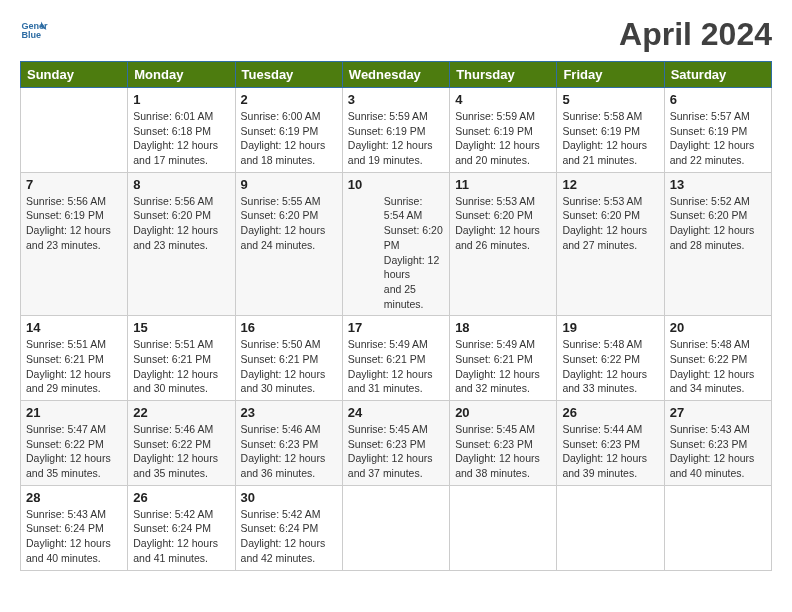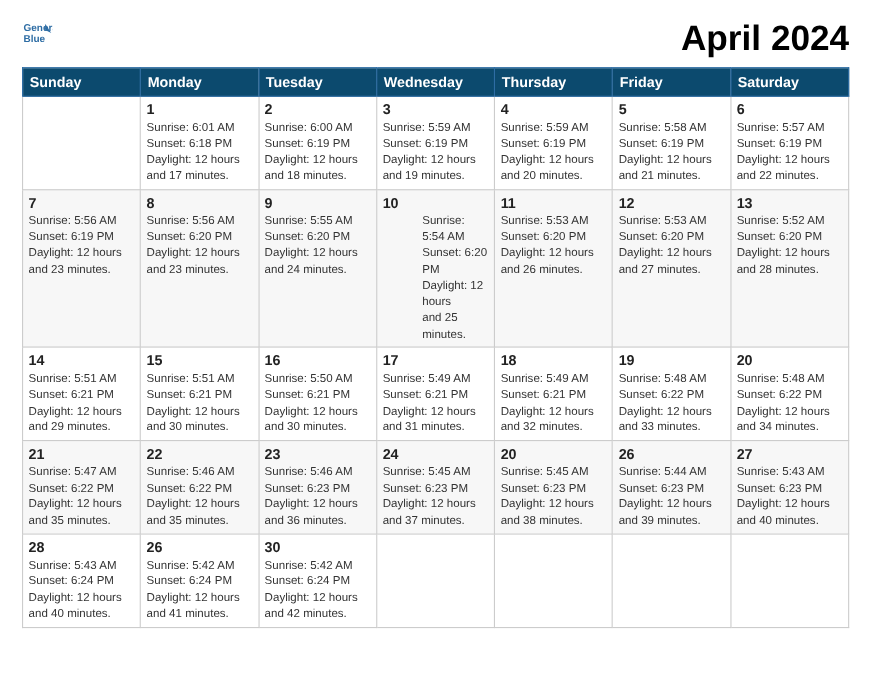--- a/index.html
+++ b/index.html
@@ -24,33 +24,33 @@
     .logo-icon {
       width: 28px;
       height: 28px;
     }
     .title-area {
       text-align: right;
     }
     .month-title {
       font-size: 32px;
       font-weight: bold;
-      color: #000000;
+      color: #404040;
     }
     .location-title {
       font-size: 16px;
       color: #333;
     }
     .calendar {
       width: 100%;
       border-collapse: collapse;
       font-size: 11px;
     }
     .calendar thead tr th {
-      background: #0c4a6e;
+      background: #4d7c0f;
       color: #fff;
       padding: 5px 6px;
       text-align: left;
       font-size: 13px;
       font-weight: bold;
       border: 1px solid #2e6da4;
     }
     .calendar tbody tr td {
       border: 1px solid #ccc;
       vertical-align: top;

